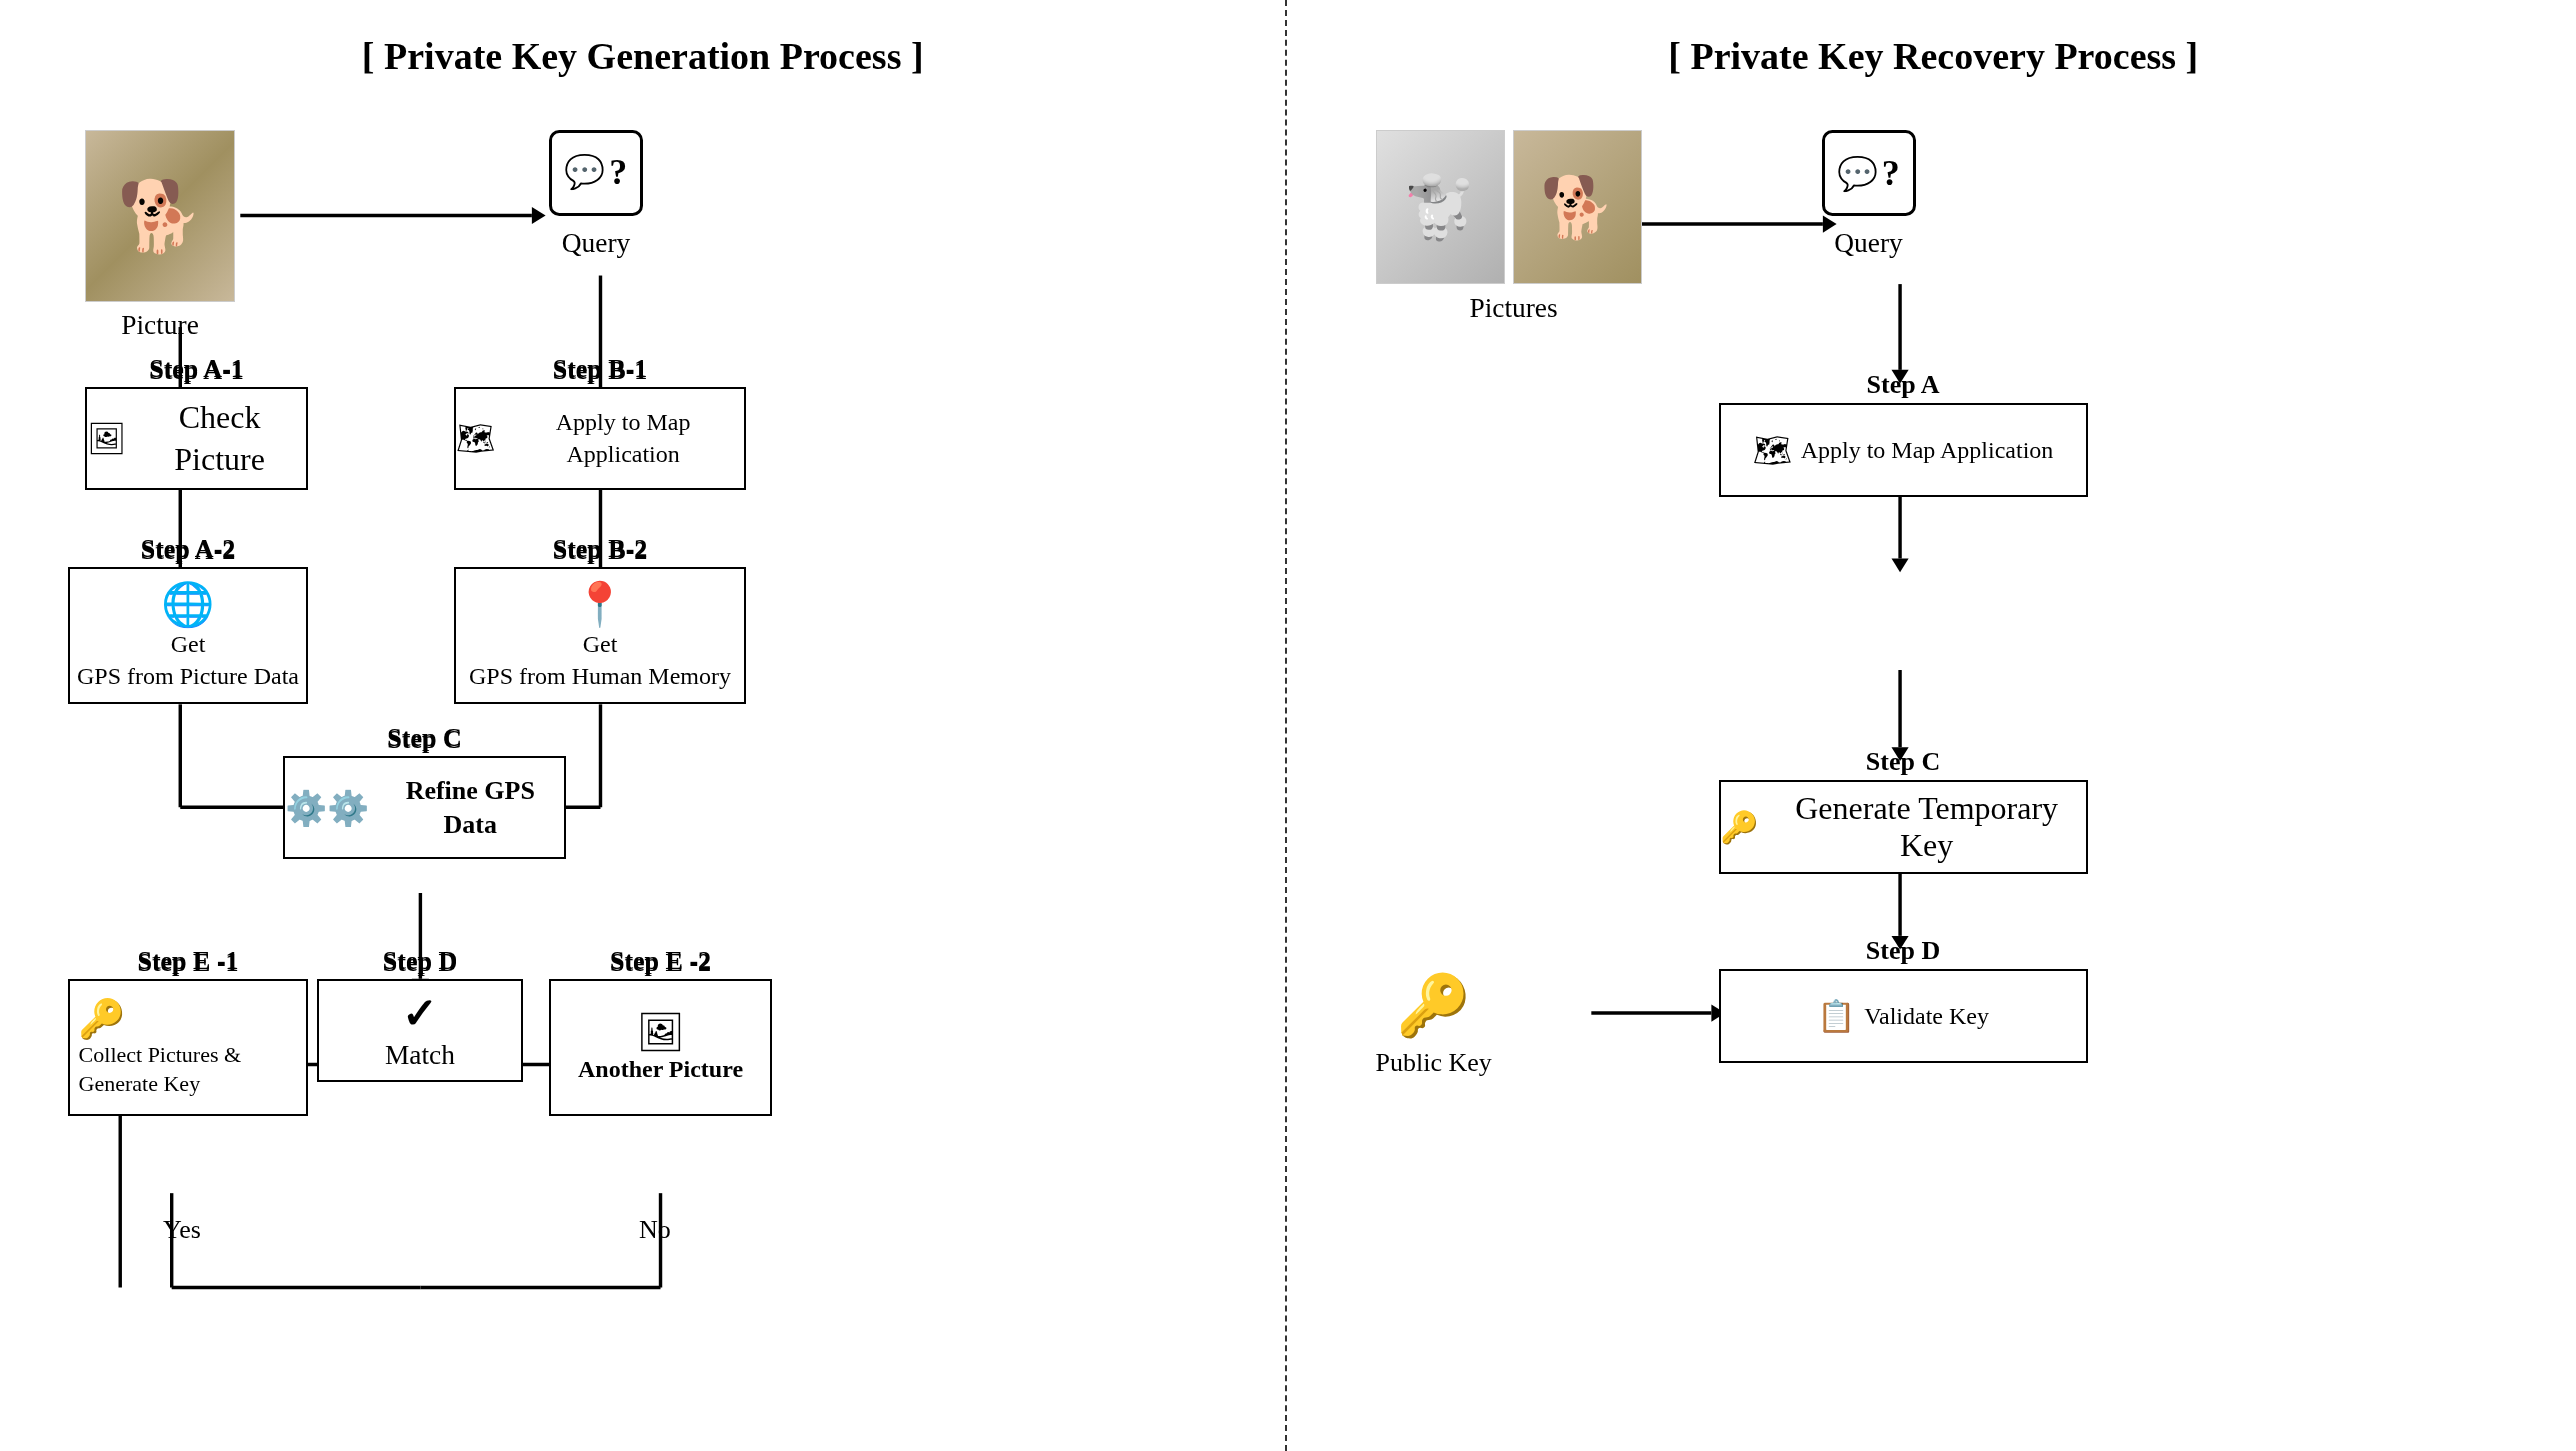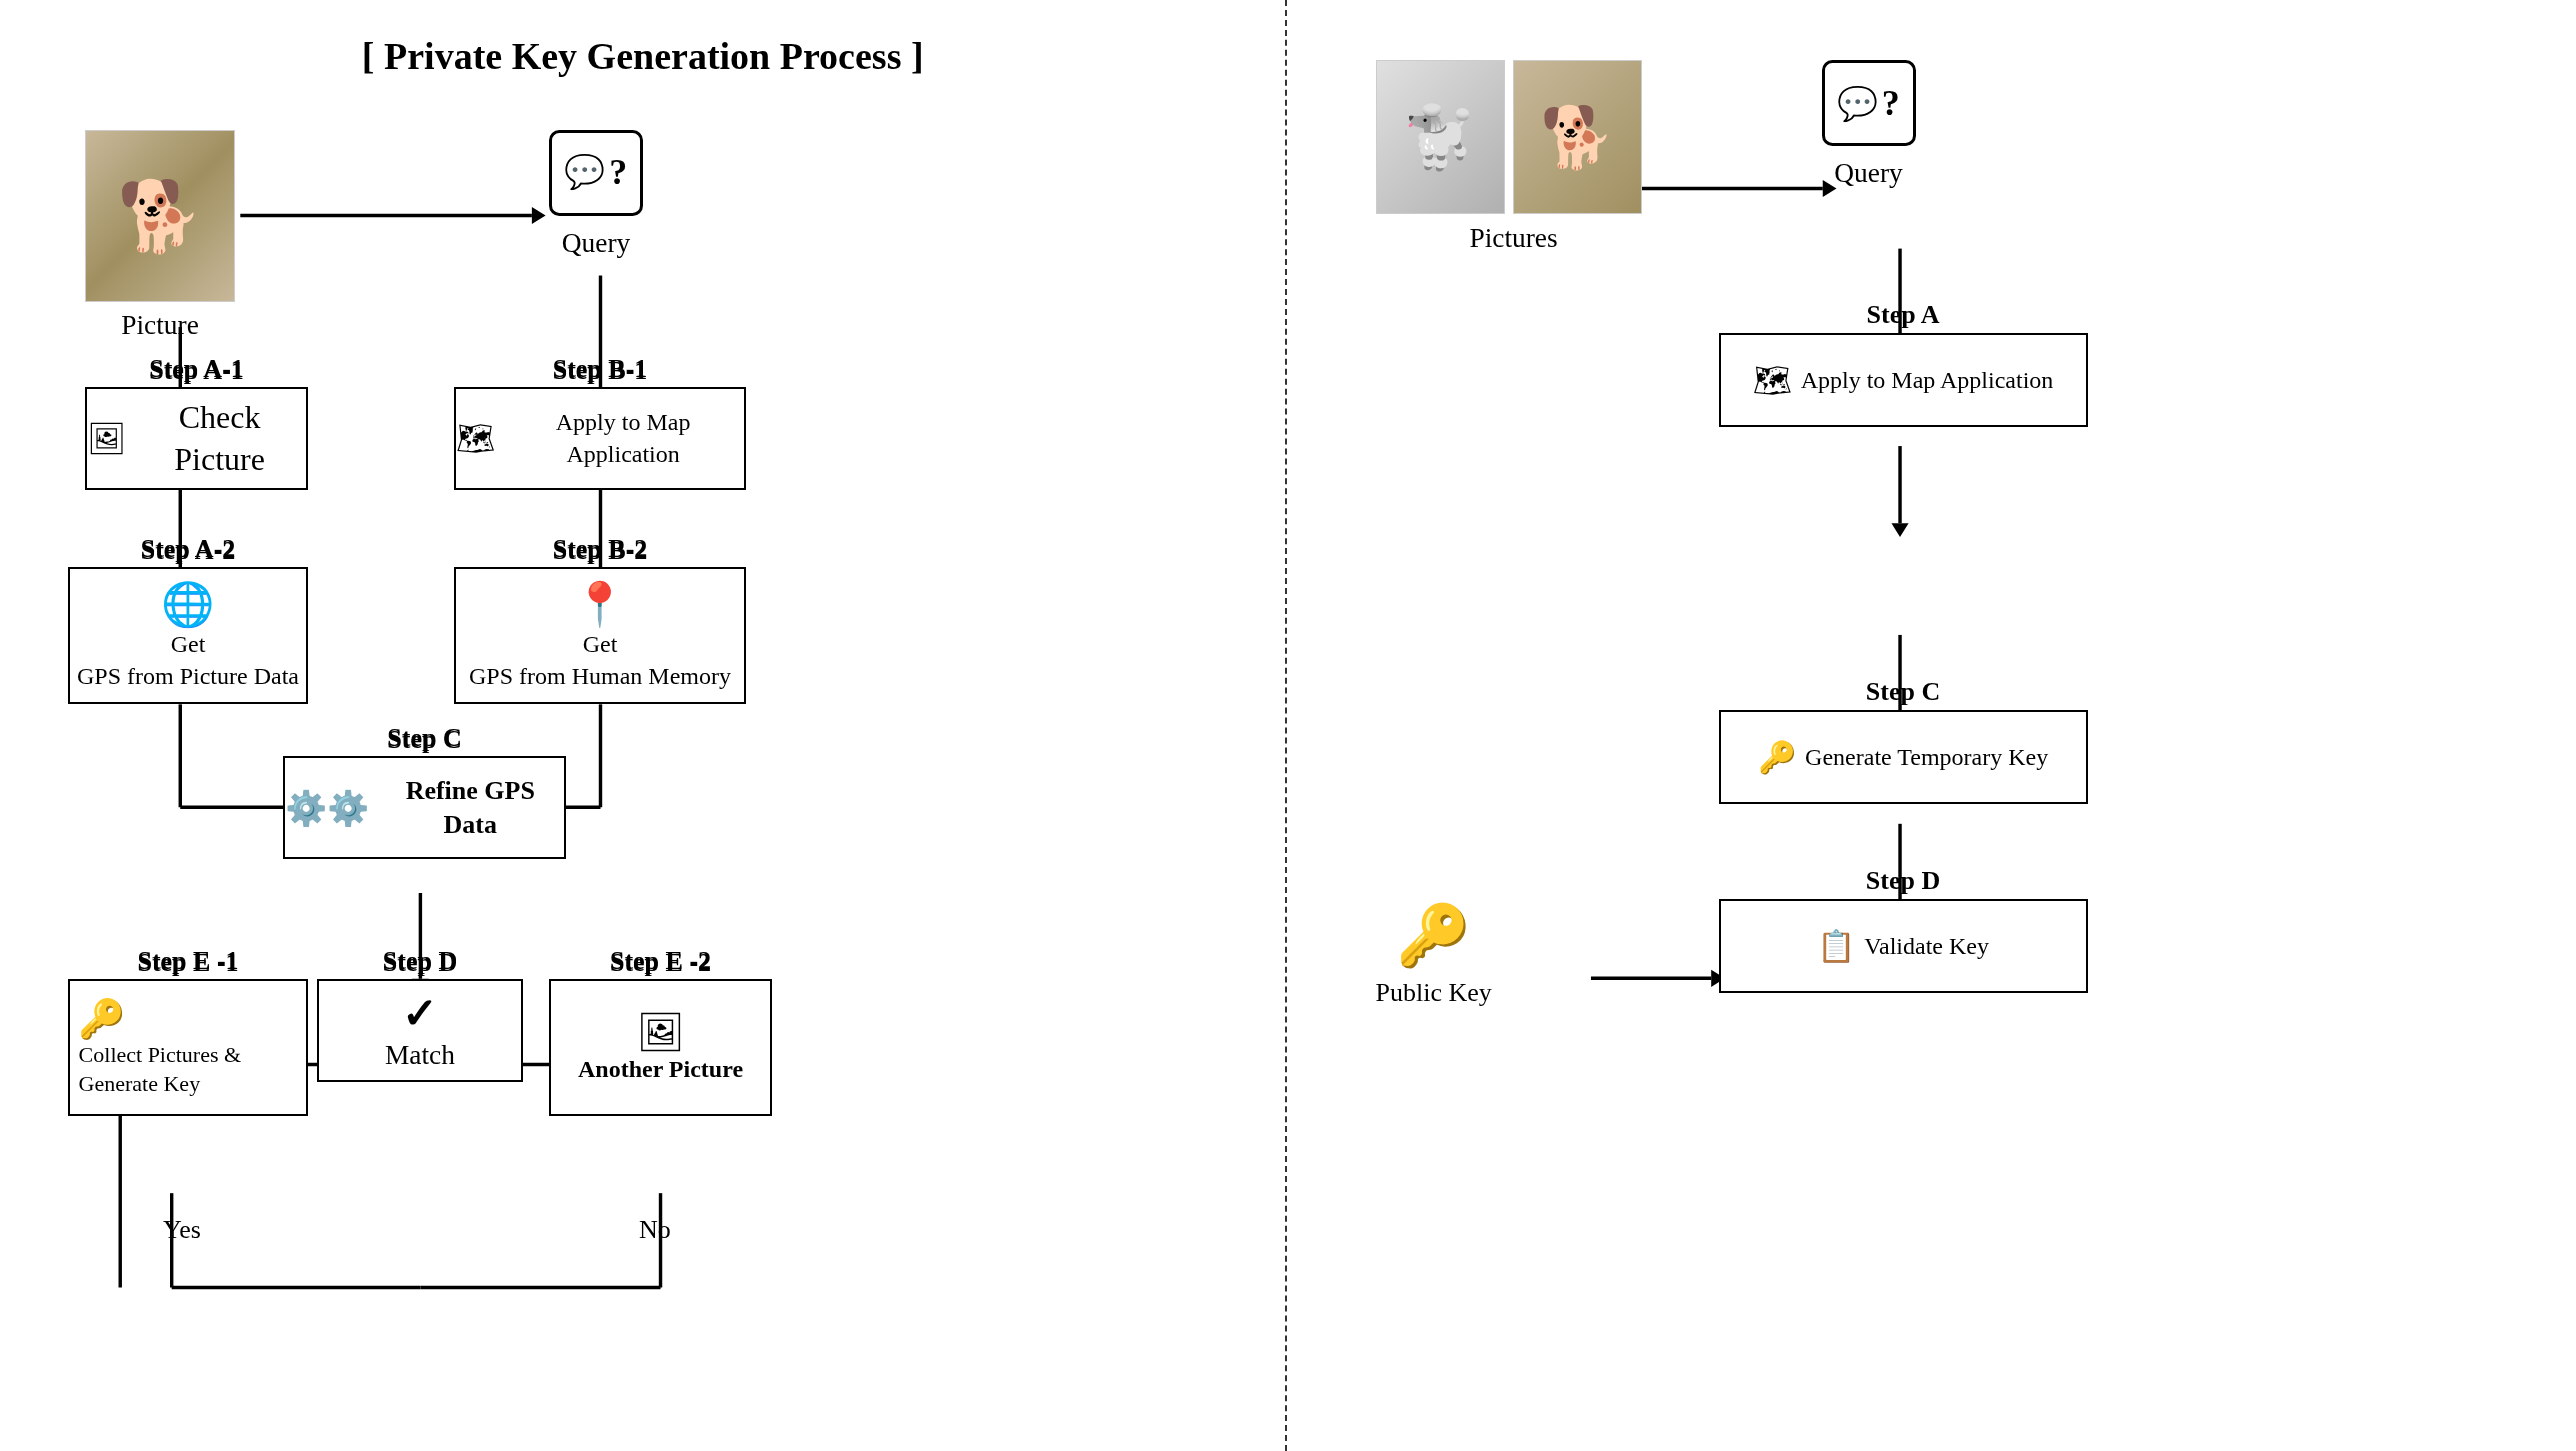--- a/index.html
+++ b/index.html
@@ -257,20 +257,21 @@
     <div style="position:absolute; left:17px; top:432px; font-size:26px; font-weight:bold; width:240px; text-align:center;">Step A-2</div>
     <div style="position:absolute; left:403px; top:252px; font-size:26px; font-weight:bold; width:292px; text-align:center;">Step B-1</div>
     <div style="position:absolute; left:403px; top:432px; font-size:26px; font-weight:bold; width:292px; text-align:center;">Step B-2</div>
 
   </div>
 </div>
 
 <div style="width:5.1px; background:#fff; border-left:2.6px dashed #333; height:100%; flex-shrink:0;"></div>
 
 <div class="panel" id="right-panel">
+  <div class="panel-title">[ Private Key Recovery Process ]</div>
 
   <div class="flow-container" style="position:relative; width:100%; height:1287px;">
 
     <svg class="arrows" viewBox="0 0 1378.5 1531" width="1182" height="1313">
 
       <line x1="330" y1="140" x2="560" y2="140" stroke="#000" stroke-width="4"></line>
       <polygon points="560,130 560,150 576,140" fill="#000"></polygon>
 
       <line x1="650" y1="210" x2="650" y2="310" stroke="#000" stroke-width="4"></line>
       <polygon points="640,310 660,310 650,326" fill="#000"></polygon>
@@ -312,21 +313,21 @@
         <span style="font-size:31px; margin-right:8.6px;">🗺</span>
         <span style="font-size:24px;">Apply to Map Application</span>
       </div>
     </div>
 
 
     <div style="position:absolute; left:377px; top:643px; width:369px; height:112px;">
       <div style="font-size:26px; font-weight:bold; text-align:center; margin-bottom:3.4px;">Step C</div>
       <div class="box" style="width:100%; height:94px; position:relative;">
         <span style="font-size:31px; margin-right:8.6px; color:#e07a00;">🔑</span>
-        <span style="font-size:24px;text-align:right;">Generate Temporary Key</span>
+        <span style="font-size:32px;">Generate Temporary Key</span>
       </div>
     </div>
 
     <div style="position:absolute; left:377px; top:832px; width:369px; height:112px;">
       <div style="font-size:26px; font-weight:bold; text-align:center; margin-bottom:3.4px;">Step D</div>
       <div class="box" style="width:100%; height:94px; position:relative;">
         <span style="font-size:31px; margin-right:8.6px;">📋</span>
         <span style="font-size:24px;">Validate Key</span>
       </div>
     </div>

